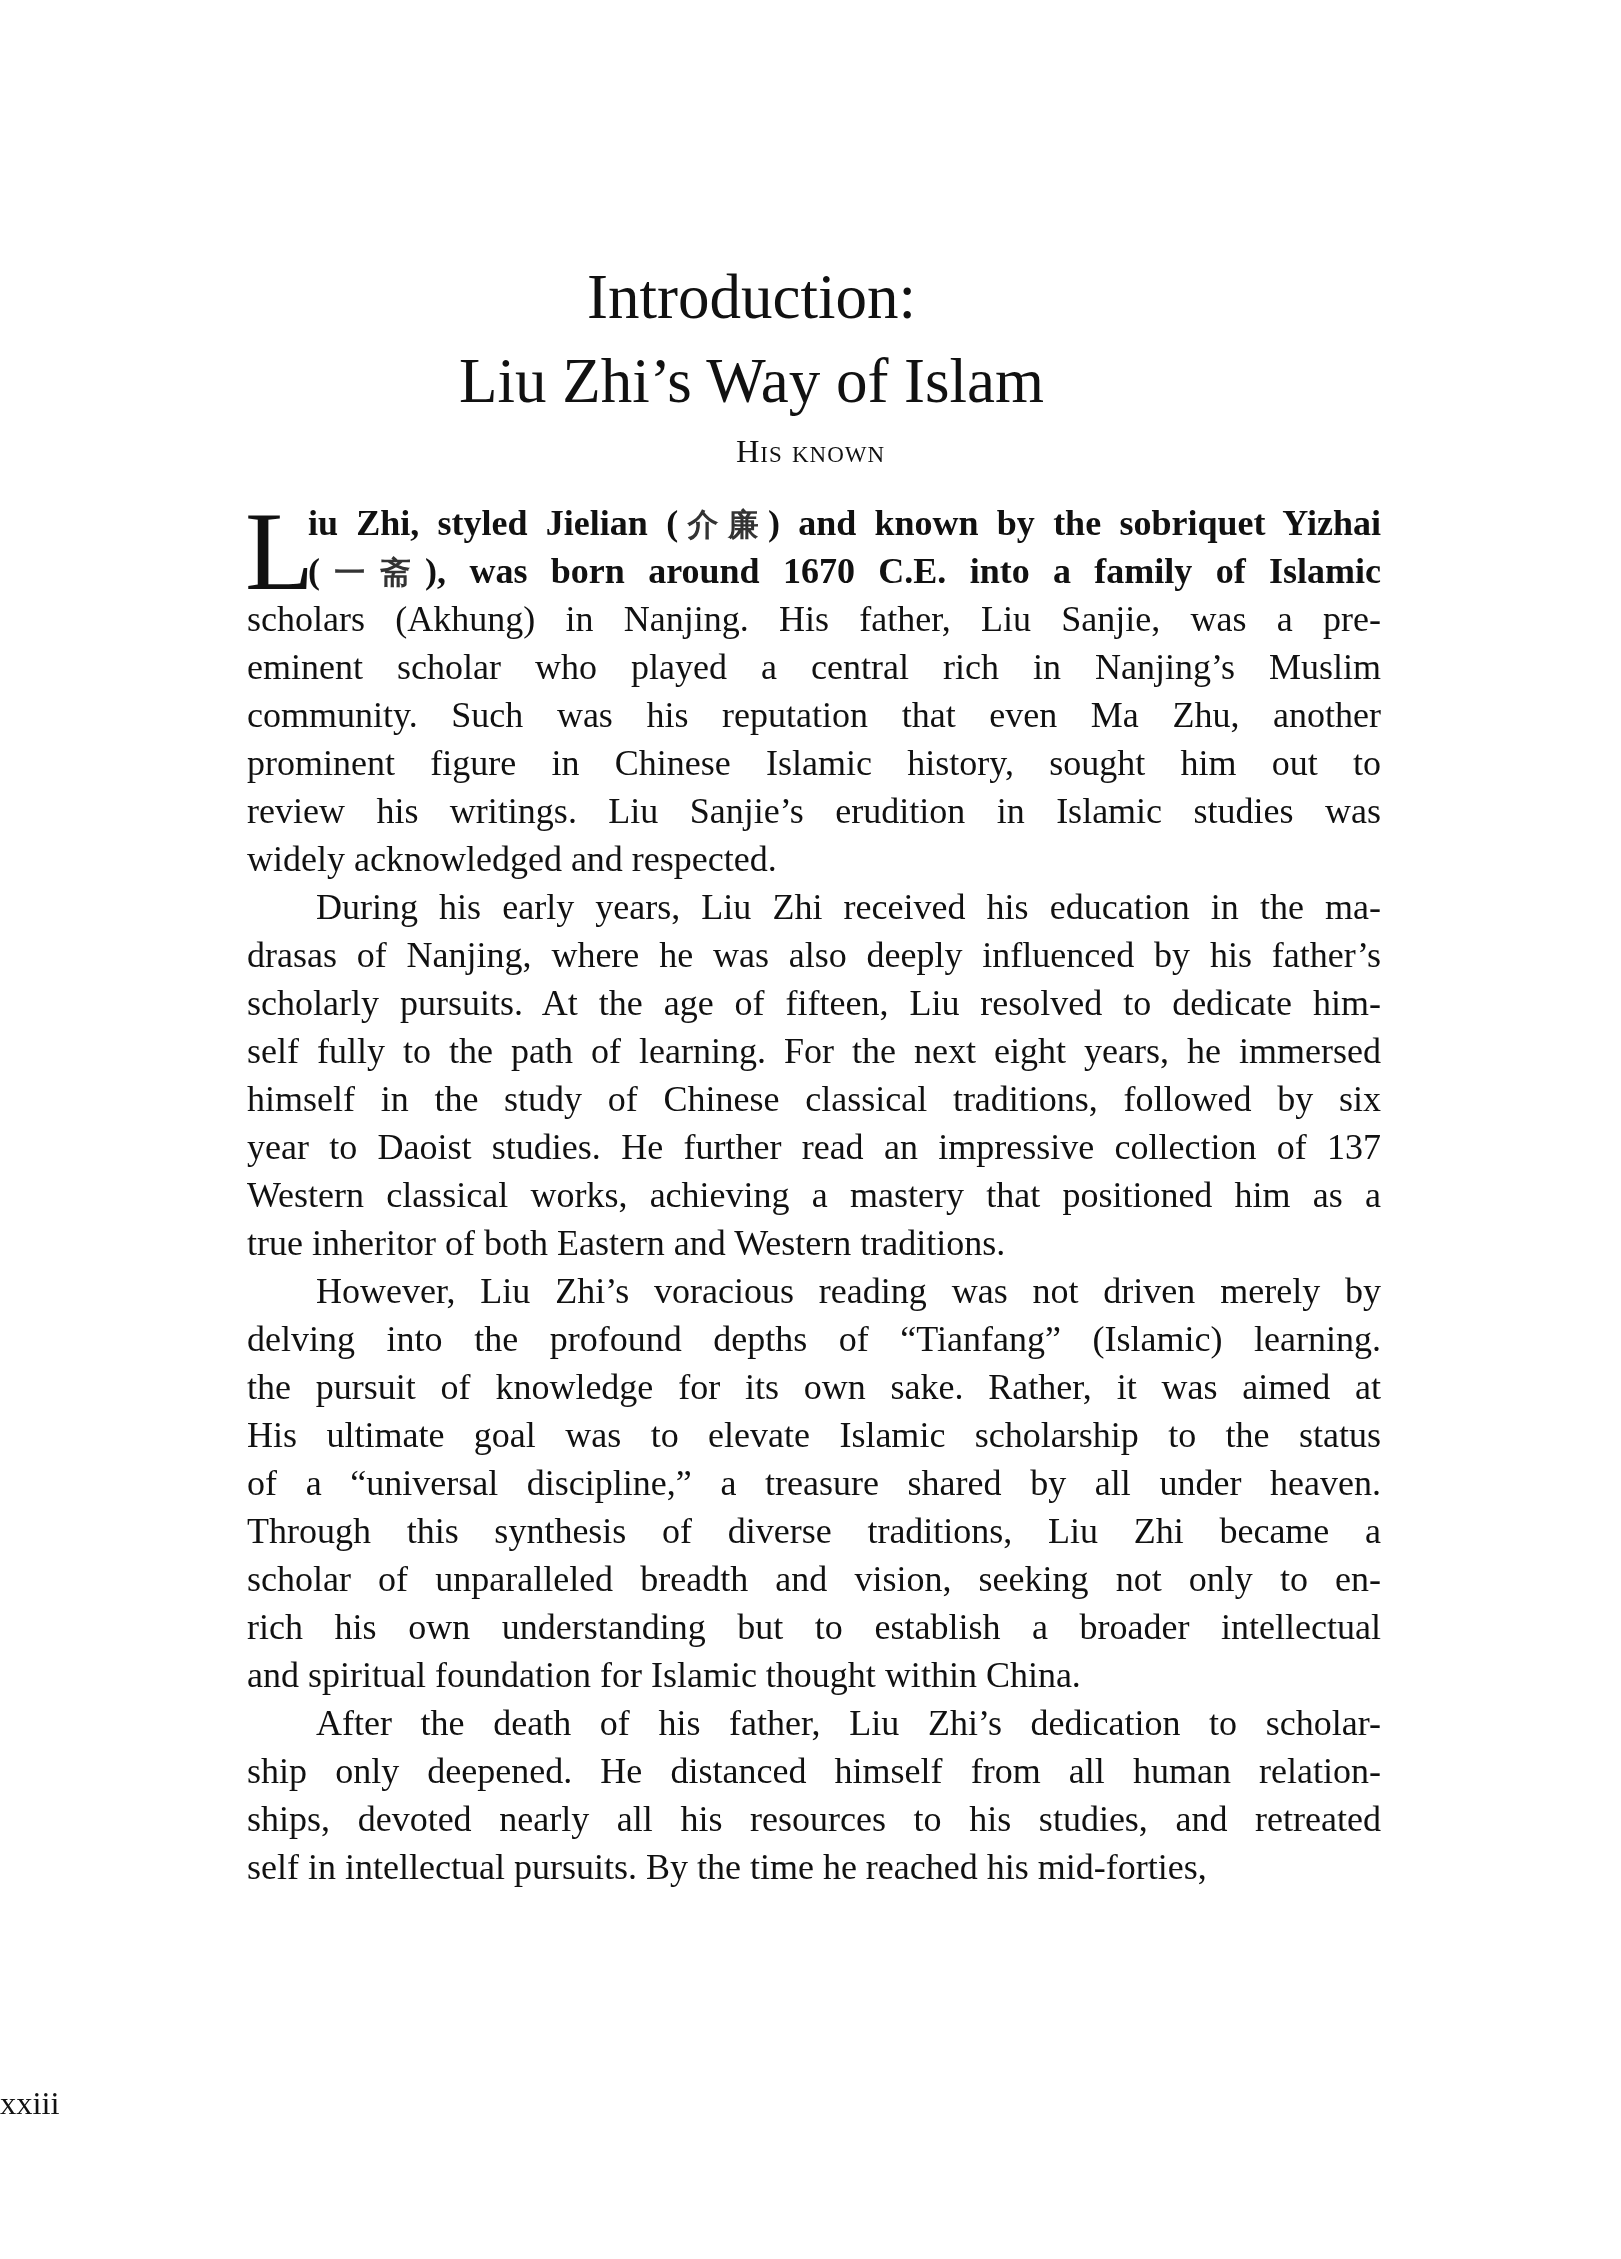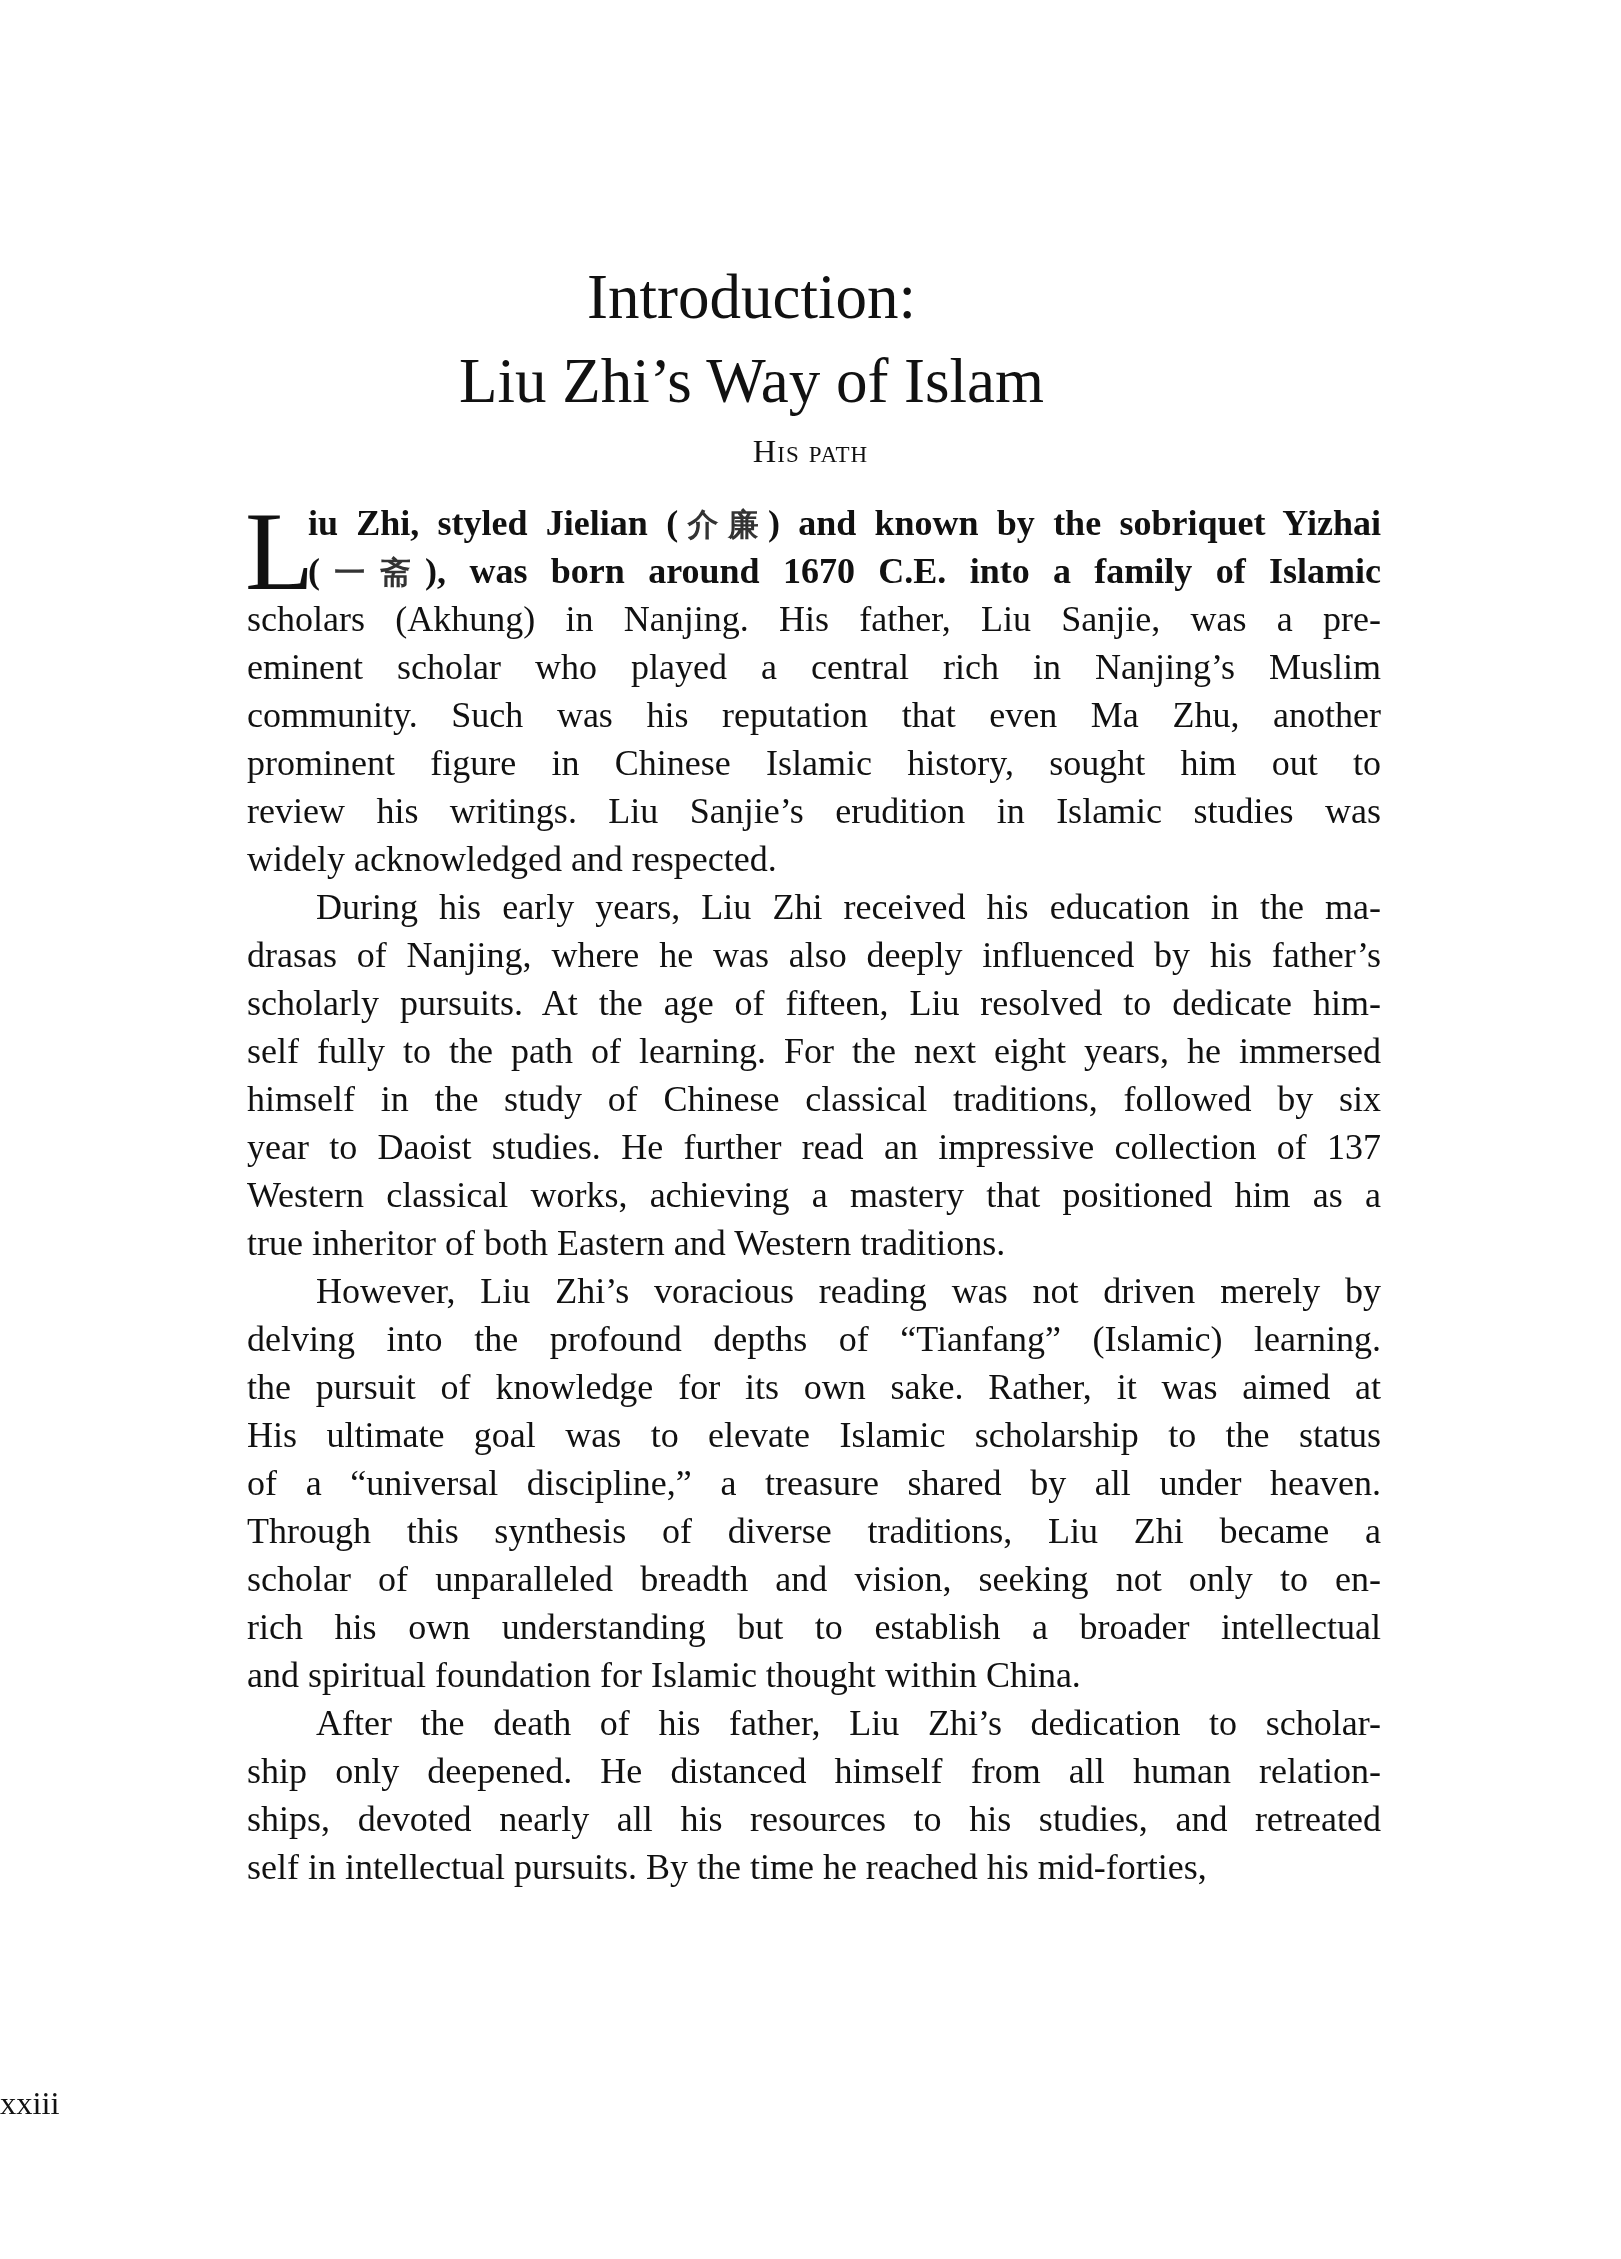--- a/index.html
+++ b/index.html
@@ -97,21 +97,21 @@
 </head>
 <body>
 
 <div class="page">
 
   <div class="title-block">
     <div class="title-line">Introduction:</div>
     <div class="title-line">Liu Zhi’s Way of Islam</div>
   </div>
 
-  <div class="section-heading">His path</div>
+  <div class="section-heading">His known</div>
 
   <div class="body-text">
     <span class="dropcap">L</span>
     <div id="paragraphs">
         <div>
           <div class="line dropcap-line">iu Zhi, styled Jielian (<span class="cjk">介</span><span class="cjk">廉</span>) and known by the sobriquet Yizhai</div>
           <div class="line dropcap-line">(<span class="cjk">一</span><span class="cjk">斋</span>), was born around 1670 C.E. into a family of Islamic</div>
           <div class="line">scholars (Akhung) in Nanjing. His father, Liu Sanjie, was a pre-</div>
           <div class="line">eminent scholar who played a central rich in Nanjing’s Muslim</div>
           <div class="line">community. Such was his reputation that even Ma Zhu, another</div>

